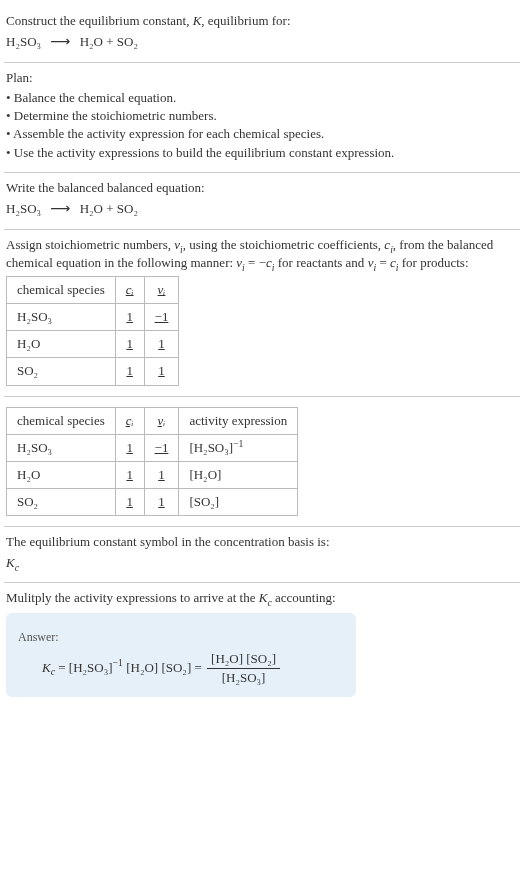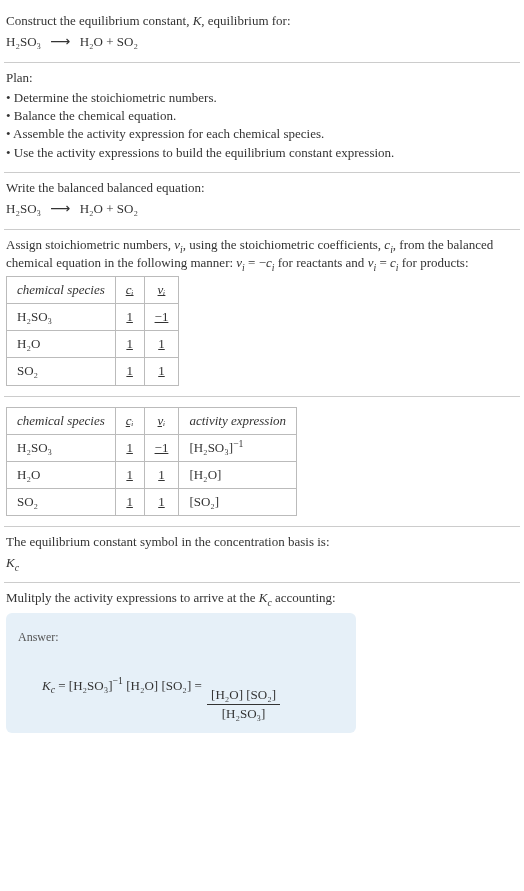--- a/index.html
+++ b/index.html
@@ -31,21 +31,21 @@
       border-collapse: collapse;
       margin-top: 4px;
       font-size: 13px;
     }
     th, td {
       border: 1px solid #bbb;
       padding: 4px 10px;
       text-align: left;
       font-weight: normal;
     }
-    th { background: #fff; font-style: italic; }
+    th { background: #fff; }
     .center { text-align: center; text-decoration: underline; }
     .answer-box {
       background: #e6f0f8;
       border-radius: 6px;
       padding: 16px 12px 10px 12px;
       margin-top: 6px;
       display: inline-block;
       min-width: 350px;
     }
     .answer-label {
@@ -60,21 +60,20 @@
     .frac {
       display: inline-block;
       vertical-align: middle;
       text-align: center;
       margin: 0 2px;
     }
     .frac .num {
       display: block;
       border-bottom: 1px solid #333;
       padding: 0 4px;
-      margin-top: 36px;
     }
     .frac .den {
       display: block;
       padding: 0 4px;
     }
   </style>
 </head>
 <body>
 
 <div class="section">
@@ -83,22 +82,22 @@
     <span>H₂SO₃</span>
     <span class="arrow">⟶</span>
     <span>H₂O</span><span> + </span><span>SO₂</span>
   </div>
 </div>
 <hr class="divider">
 
 <div class="section">
   <div>Plan:</div>
   <div class="plan-list">
+    <div class="plan-item">• Balance the chemical equation.</div>
     <div class="plan-item">• Determine the stoichiometric numbers.</div>
-    <div class="plan-item">• Balance the chemical equation.</div>
     <div class="plan-item">• Assemble the activity expression for each chemical species.</div>
     <div class="plan-item">• Use the activity expressions to build the equilibrium constant expression.</div>
   </div>
 </div>
 <hr class="divider">
 
 <div class="section">
   <div>Write the balanced balanced equation:</div>
   <div class="equation">
     <span>H₂SO₃</span>

